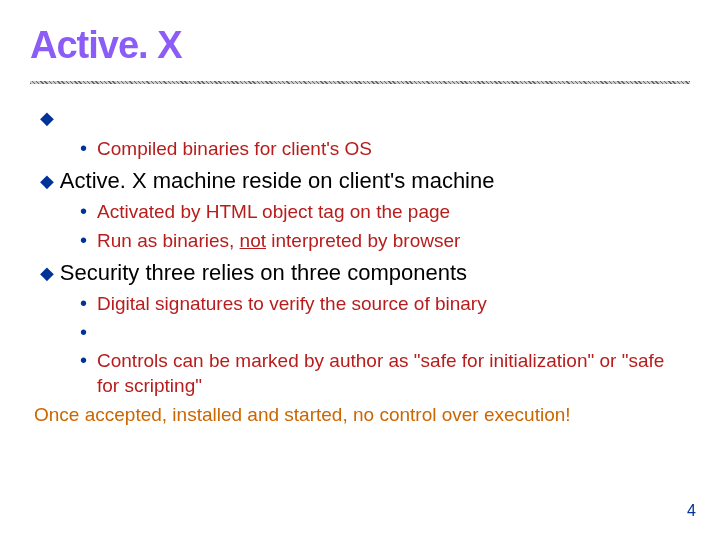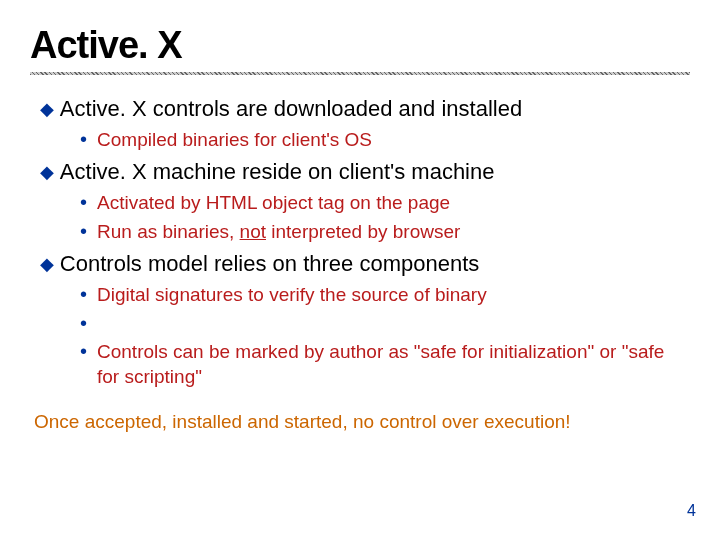--- a/index.html
+++ b/index.html
@@ -1,43 +1,42 @@
 <!DOCTYPE html>
 <html><head>
 <meta charset="utf-8">
 <style>
   * { margin: 0; padding: 0; box-sizing: border-box; }
   html, body { width: 720px; height: 540px; background: #fff; font-family: Verdana, Geneva, sans-serif; }
   .slide { width: 720px; height: 540px; position: relative; padding: 24px 30px 0 30px; }
-  .title { font-family: Verdana, Geneva, sans-serif; font-size: 38px; font-weight: bold; color: #000000; letter-spacing: -1px; margin-bottom: 5px; }
+  .title { font-family: Verdana, Geneva, sans-serif; font-size: 38px; font-weight: bold; color: #8b5cf6; letter-spacing: -1px; margin-bottom: 14px; }
   .rule { height: 3px; background: repeating-linear-gradient(45deg,#666 0,#666 1px,#ccc 1px,#ccc 3px); margin: 0 0 20px 0; }
   .content { padding-left: 10px; }
   .l1 { display: flex; align-items: flex-start; margin-top: 2px; }
   .l1 .bullet { color: #003399; font-size: 18px; line-height: 28px; margin-right: 6px; }
   .l1 .text { font-size: 22px; color: #000; line-height: 28px; }
   .l2 { display: flex; align-items: flex-start; margin-left: 40px; margin-top: 4px; }
   .l2 .dot { color: #003399; font-size: 20px; line-height: 24px; margin-right: 10px; }
   .l2 .text { font-size: 19px; color: #b91c1c; line-height: 25px; }
   .underline { text-decoration: underline; text-align: center; }
-  .footer { color: #cc6600; font-family: Arial, sans-serif; font-size: 19px; margin-top: 22px; padding-left: 4px; }
+  .footer { color: #cc6600; font-family: Arial, sans-serif; font-size: 19px; margin-top: 6px; padding-left: 4px; }
   .page-num { position: absolute; right: 24px; bottom: 20px; font-size: 16px; color: #003399; }
   .block { margin-bottom: 6px; }
 </style>
 </head>
 <body>
 
 <div class="slide">
   <div class="title">Active. X</div>
   <div class="rule"></div>
   <div class="content">
 
     <div class="block">
       <div class="l1">
         <span class="bullet">◆</span>
-        <span class="text">Active. X controls are downloaded and installed</span>
       </div>
       <div class="l2">
         <span class="dot">•</span>
         <span class="text">Compiled binaries for client's OS</span>
       </div>
     </div>
 
     <div class="block">
       <div class="l1">
         <span class="bullet">◆</span>
@@ -49,21 +48,21 @@
       </div>
       <div class="l2">
         <span class="dot">•</span>
         <span class="text">Run as binaries, <span class="underline">not</span> interpreted by browser</span>
       </div>
     </div>
 
     <div class="block">
       <div class="l1">
         <span class="bullet">◆</span>
-        <span class="text">Controls model relies on three components</span>
+        <span class="text">Security three relies on three components</span>
       </div>
       <div class="l2">
         <span class="dot">•</span>
         <span class="text">Digital signatures to verify the source of binary</span>
       </div>
       <div class="l2">
         <span class="dot">•</span>
       </div>
       <div class="l2">
         <span class="dot">•</span>

